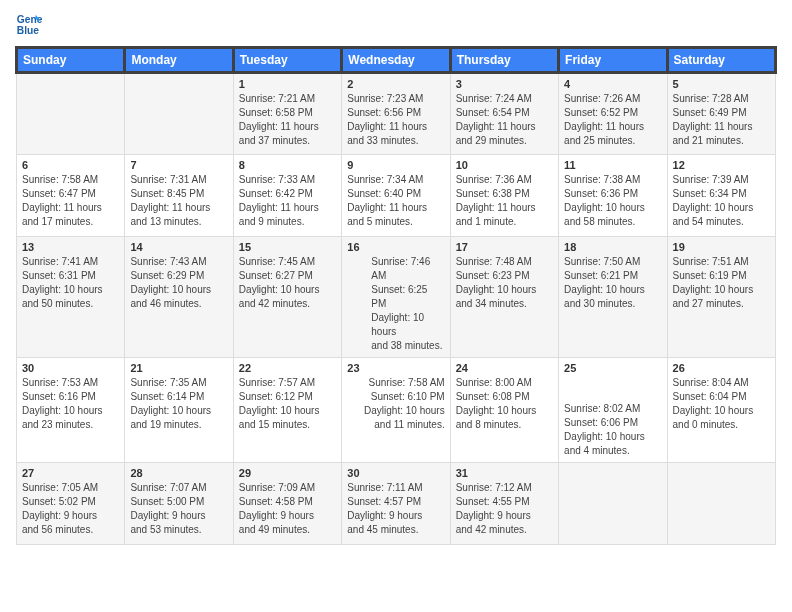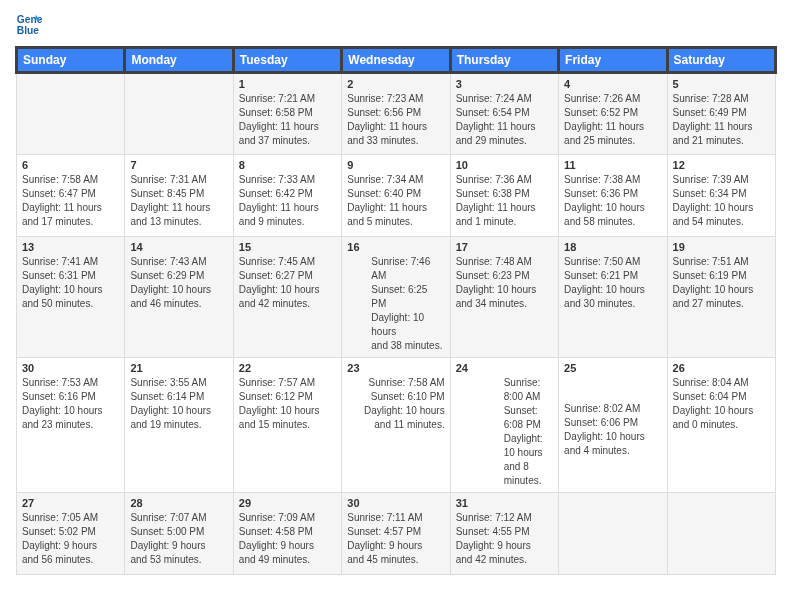--- a/index.html
+++ b/index.html
@@ -256,42 +256,42 @@
         <tr>
           <td>
             <span class="day-num">30</span>
             <div class="day-info" style="white-space: pre-line;">Sunrise: 7:53 AM
 Sunset: 6:16 PM
 Daylight: 10 hours
 and 23 minutes.</div>
           </td>
           <td>
             <span class="day-num">21</span>
-            <div class="day-info" style="white-space: pre-line;">Sunrise: 3:55 AM
+            <div class="day-info" style="white-space: pre-line;">Sunrise: 7:35 AM
 Sunset: 6:14 PM
 Daylight: 10 hours
 and 19 minutes.</div>
           </td>
           <td>
             <span class="day-num">22</span>
             <div class="day-info" style="white-space: pre-line;">Sunrise: 7:57 AM
 Sunset: 6:12 PM
 Daylight: 10 hours
 and 15 minutes.</div>
           </td>
           <td>
             <span class="day-num">23</span>
             <div class="day-info" style="white-space: pre-line; text-align: right;">Sunrise: 7:58 AM
 Sunset: 6:10 PM
 Daylight: 10 hours
 and 11 minutes.</div>
           </td>
           <td>
             <span class="day-num">24</span>
-            <div class="day-info" style="white-space: pre-line; margin-left: 48px;">Sunrise: 8:00 AM
+            <div class="day-info" style="white-space: pre-line;">Sunrise: 8:00 AM
 Sunset: 6:08 PM
 Daylight: 10 hours
 and 8 minutes.</div>
           </td>
           <td>
             <span class="day-num">25</span>
             <div class="day-info" style="white-space: pre-line; margin-top: 28px;">Sunrise: 8:02 AM
 Sunset: 6:06 PM
 Daylight: 10 hours
 and 4 minutes.</div>

